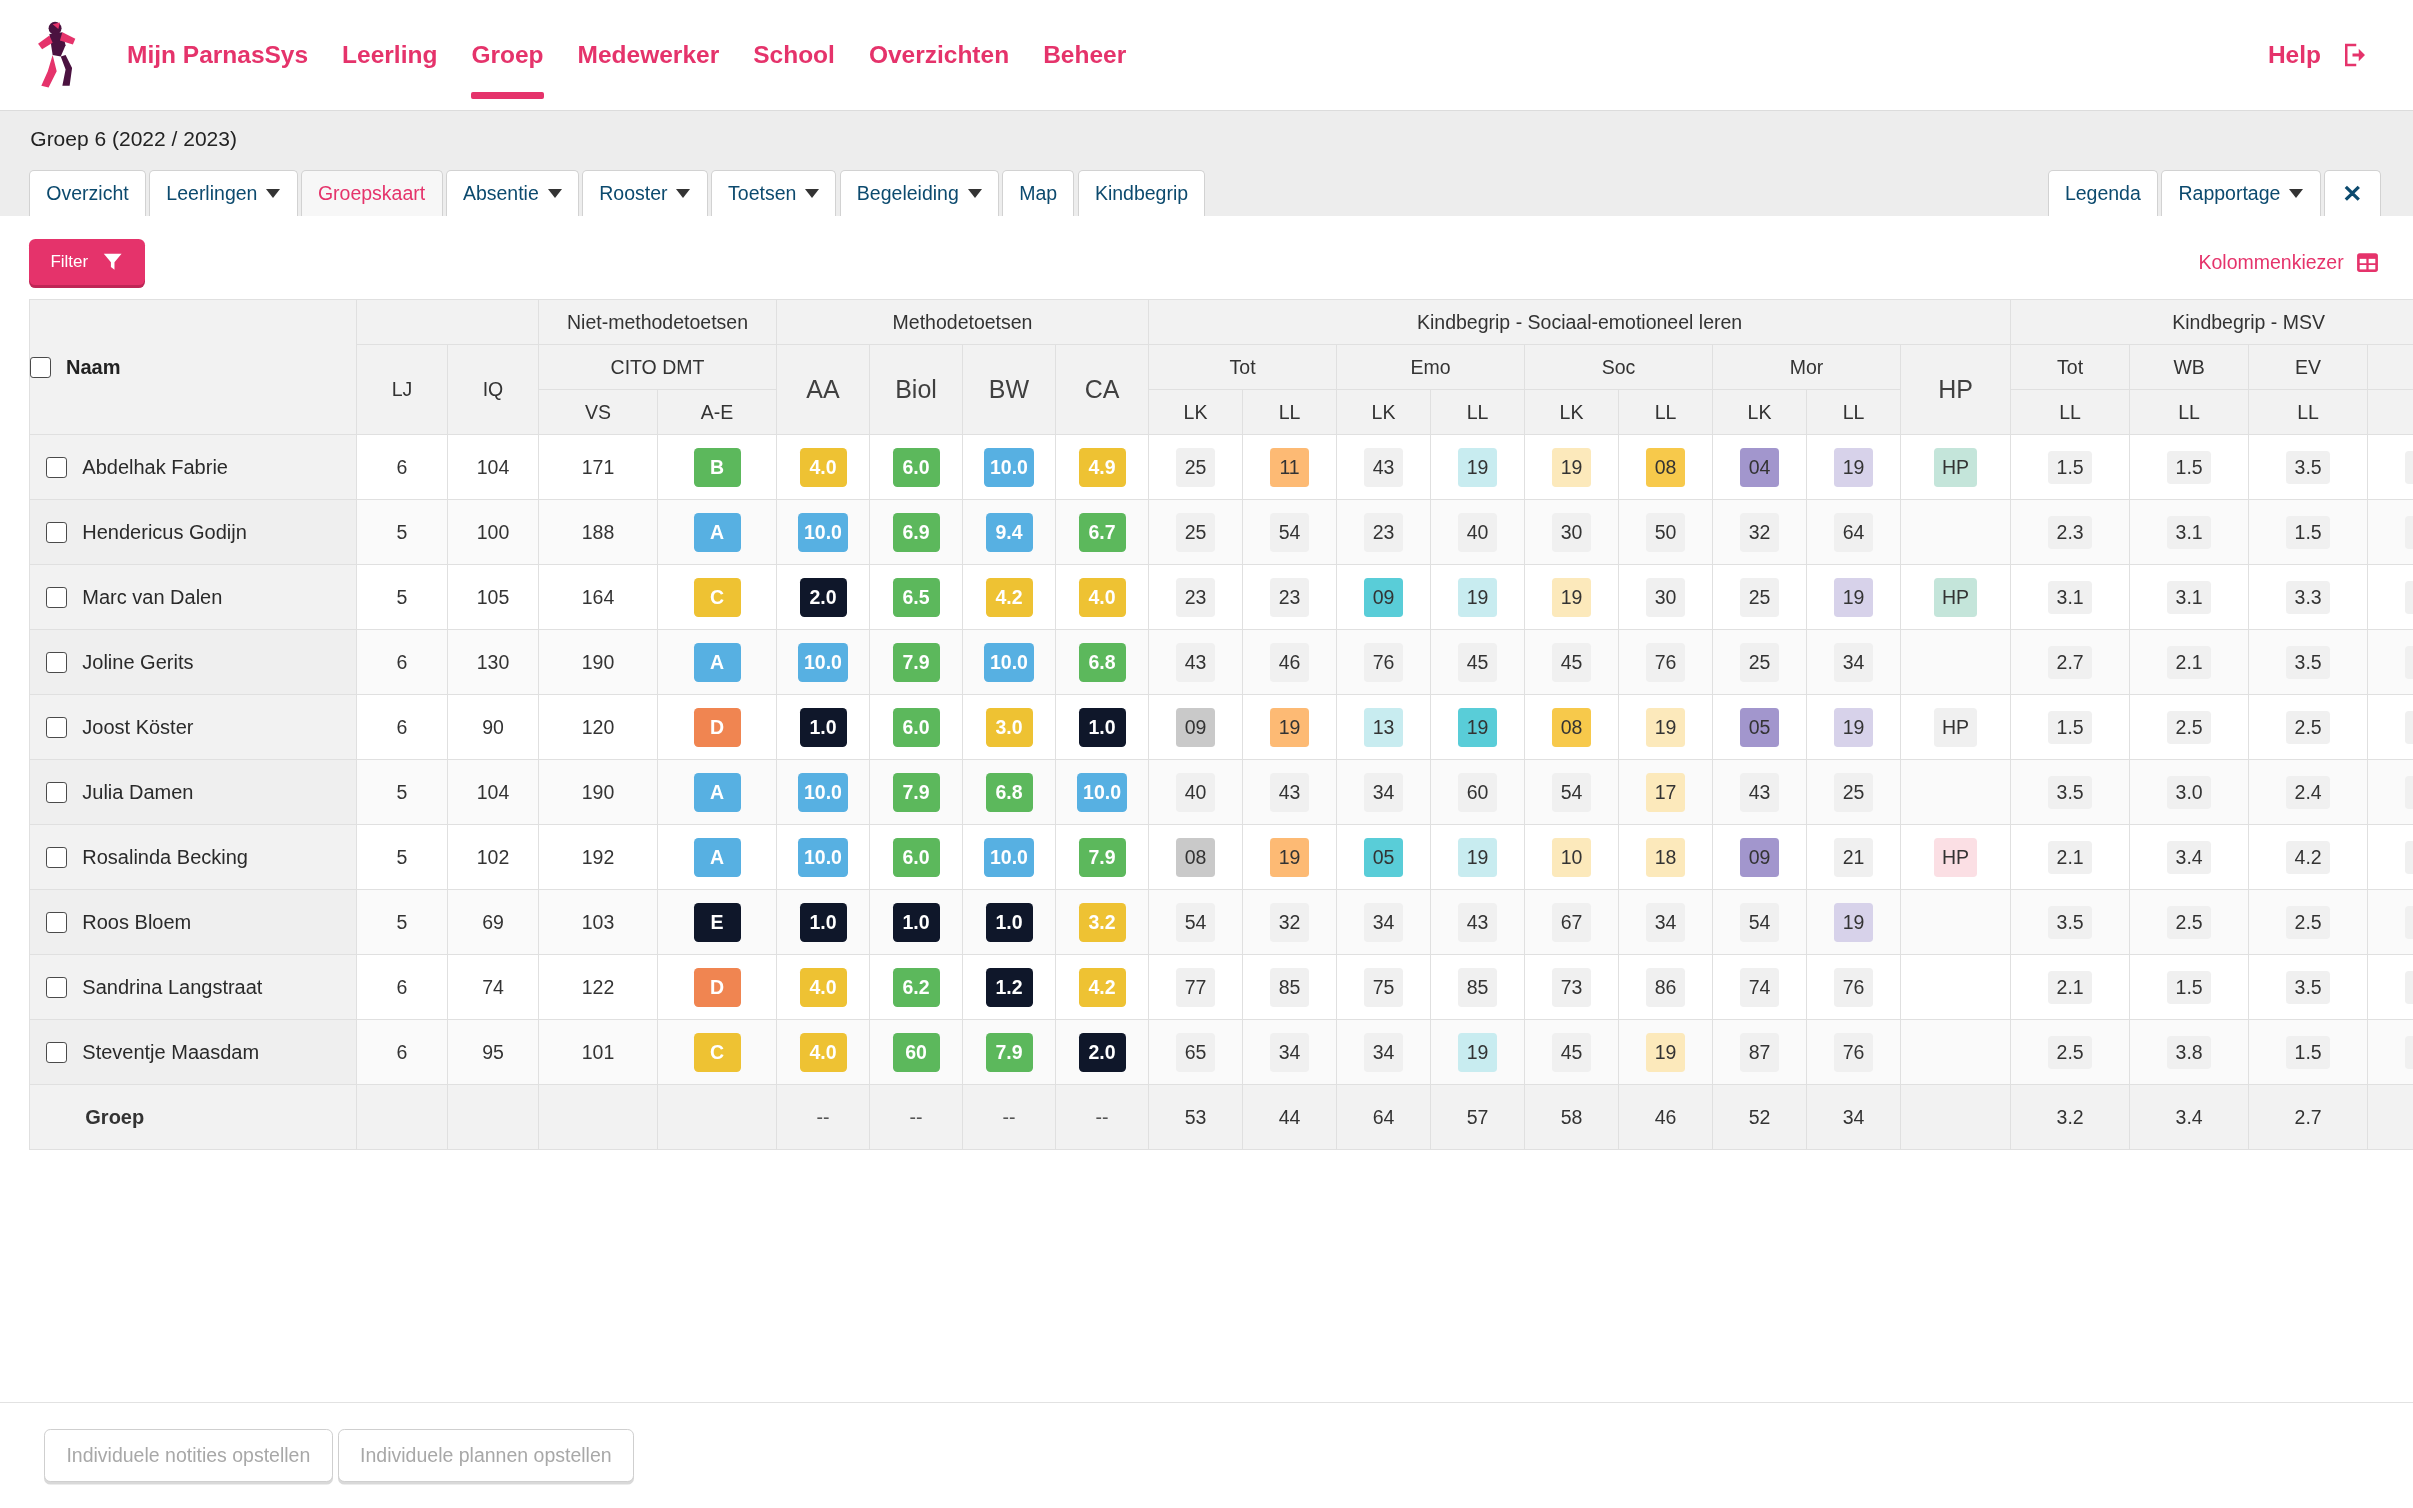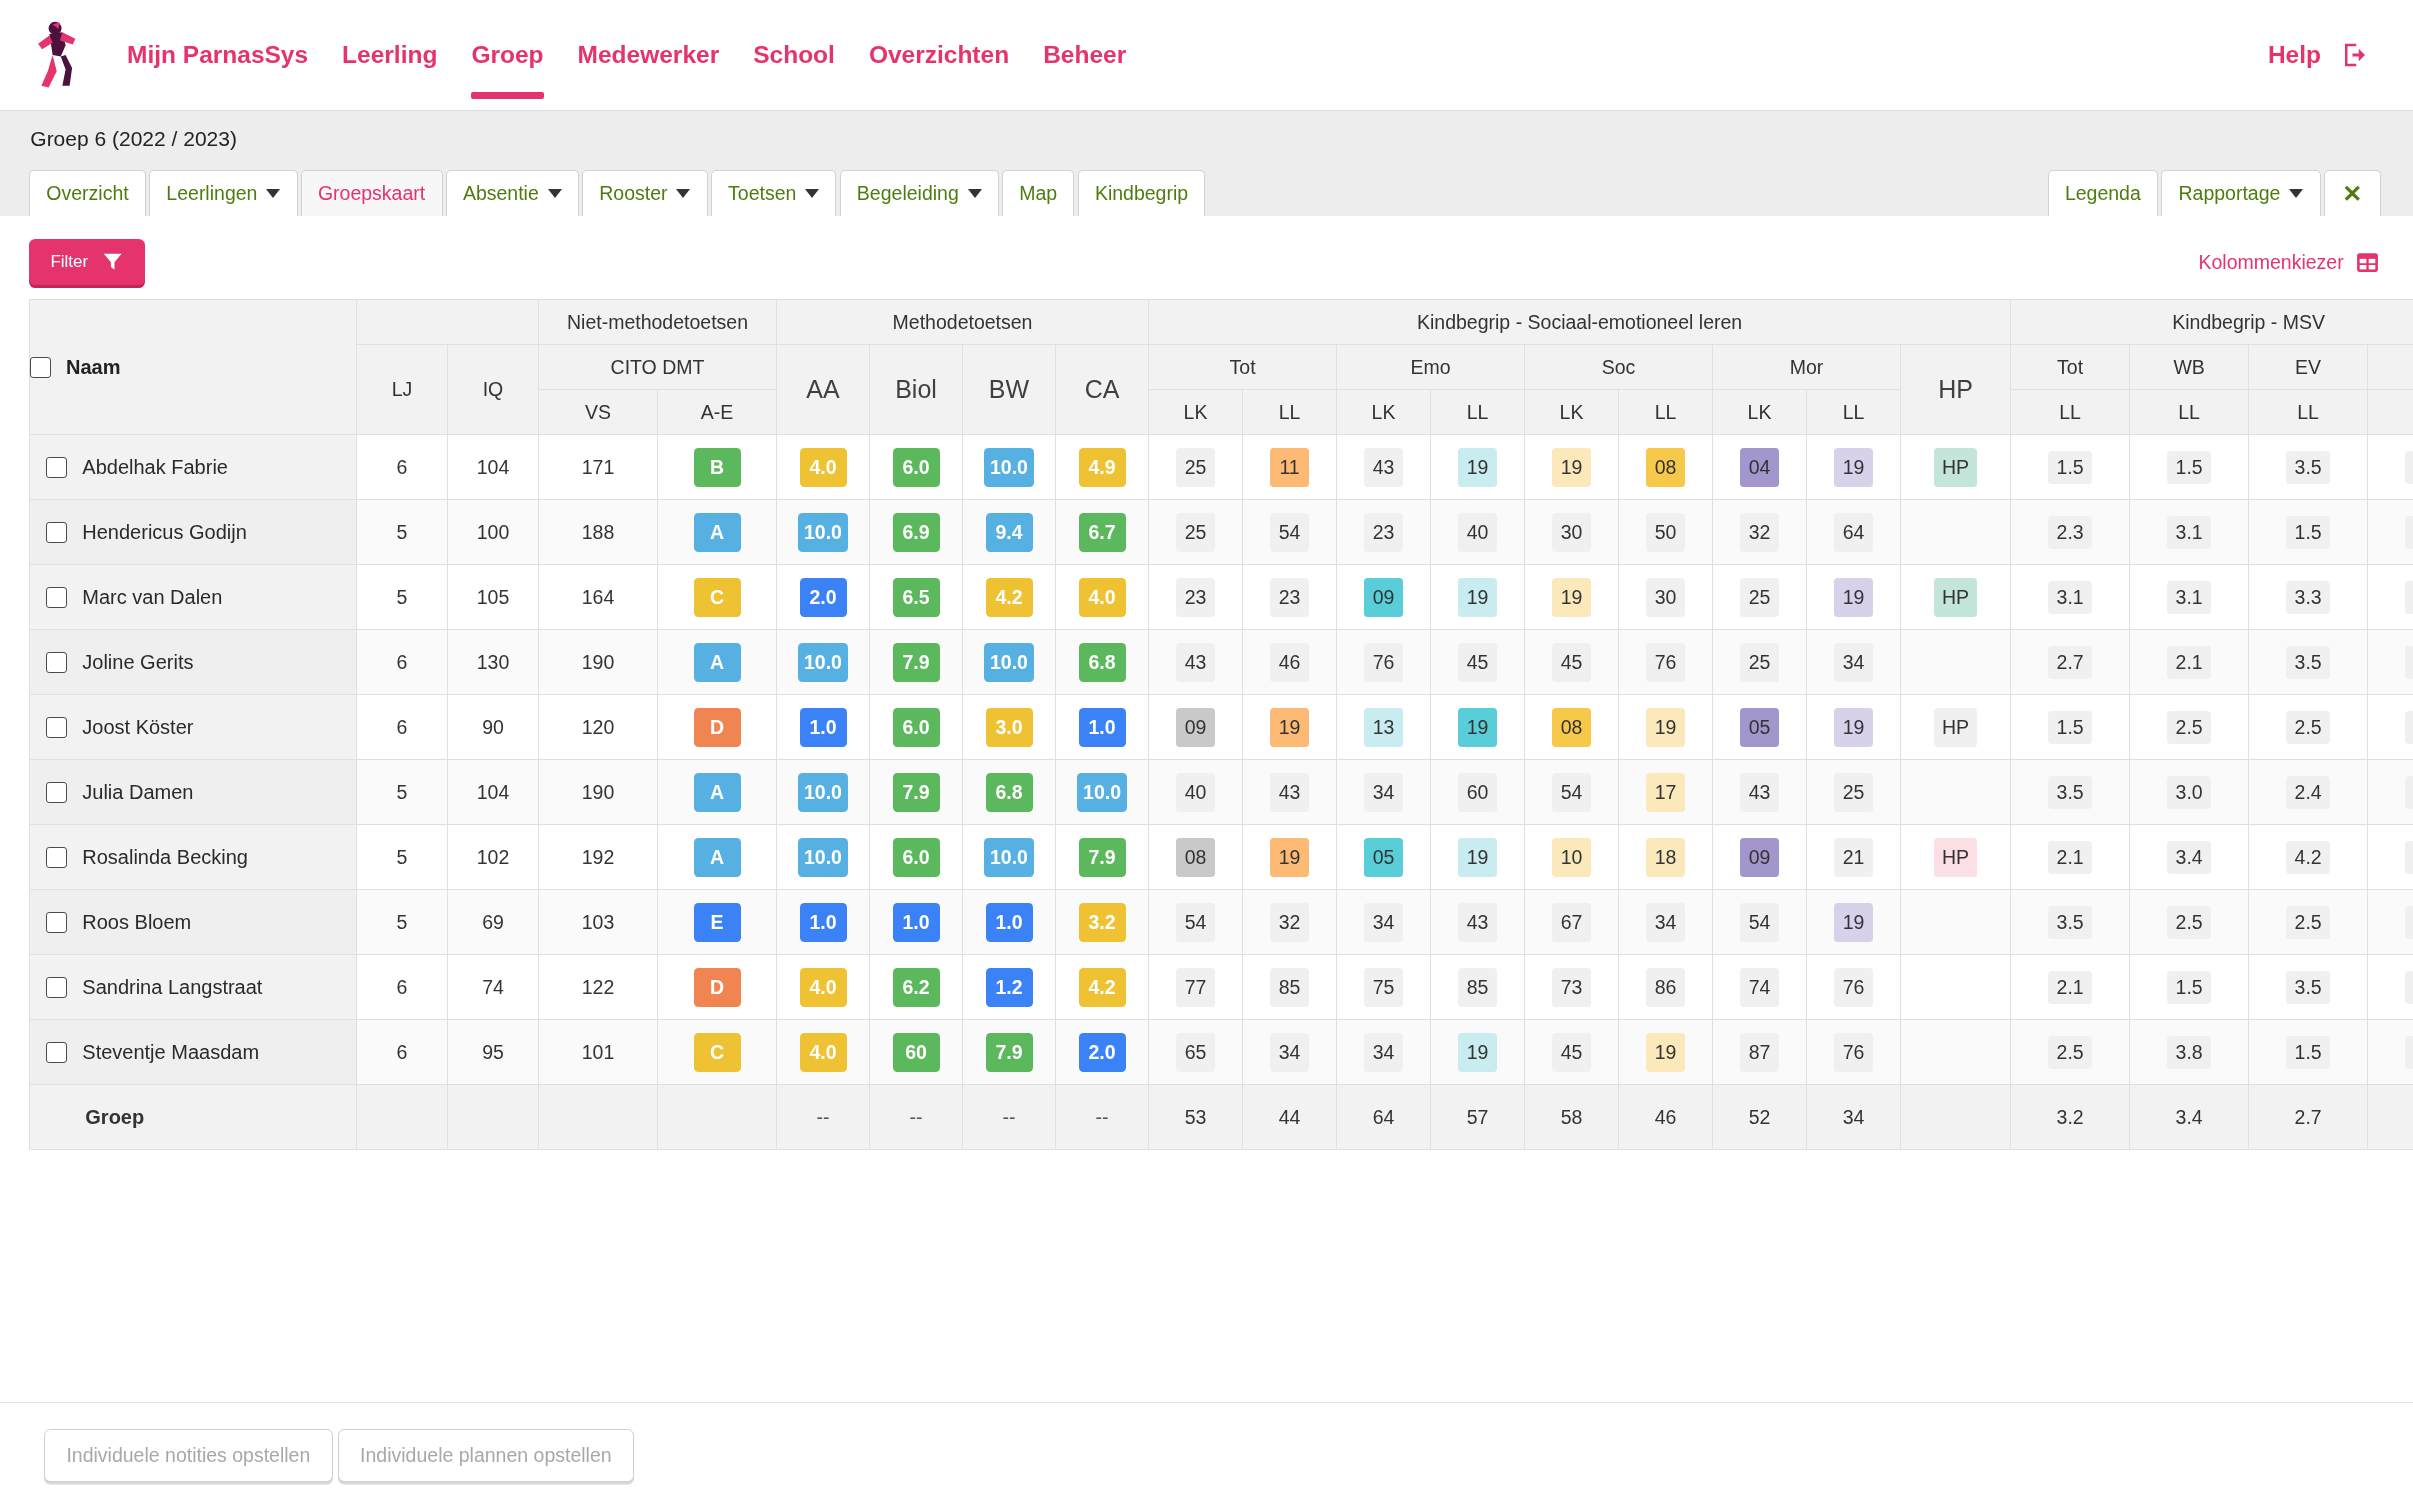--- a/index.html
+++ b/index.html
@@ -51,21 +51,21 @@
   }
   .grouptitle{font-size:21px;color:#222;margin:0 0 19px 1.3px;}
 
   .tabsrow{display:flex;align-items:flex-end;position:relative;padding-bottom:0;}
   .tab{
     background:#ffffff;
     border:0.6px solid #d2d2d2;
     border-bottom:none;
     border-radius:5px 5px 0 0;
     font-size:19.5px;
-    color:#4d7c0f;
+    color:#0c4a6e;
     padding:11.3px 16.3px 11.3px 16.3px;
     margin-right:3.1px;
     cursor:pointer;
     white-space:nowrap;
     display:flex;align-items:center;gap:8.8px;
     line-height:1;
     height:46px;
   }
   .tab.sel{color:#e5336b;background:#f7f7f7;}
   .caret{
@@ -138,21 +138,21 @@
   
   .badge{
     display:inline-flex;align-items:center;justify-content:center;
     min-width:47px;height:39px;padding:0 6.3px;
     border-radius:4.4px;color:#ffffff;font-size:19.5px;font-weight:bold;
   }
   .b-green{background:#5cb85c;}
   .b-blue{background:#57b0e2;}
   .b-yellow{background:#eec233;}
   .b-orange{background:#f08551;}
-  .b-red{background:#3b82f6;}
+  .b-red{background:#0f172a;}
   .kb{
     display:inline-flex;align-items:center;justify-content:center;
     width:39px;height:39px;border-radius:3.8px;
     font-size:19.5px;color:#333333;background:#f0f0f0;
   }
   .kb.k-grey{background:#c9c9c9;}
   .kb.k-greyl{background:#fdba74;}
   .kb.k-cyan{background:#59cdd8;}
   .kb.k-cyanl{background:#c8ecf0;}
   .kb.k-amber{background:#f7c94b;}

